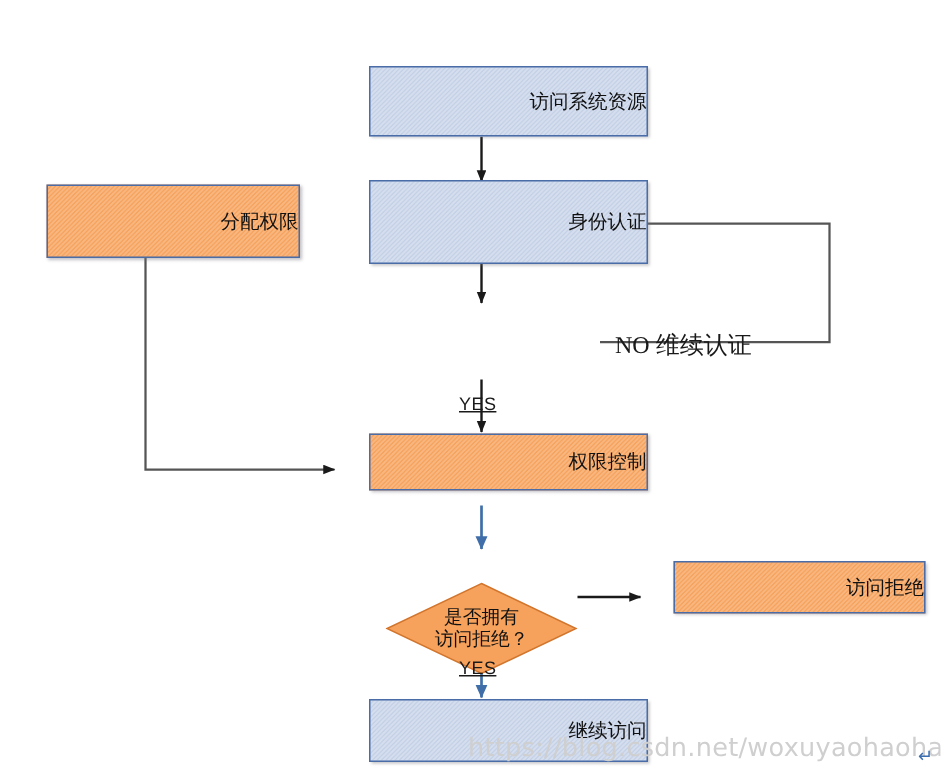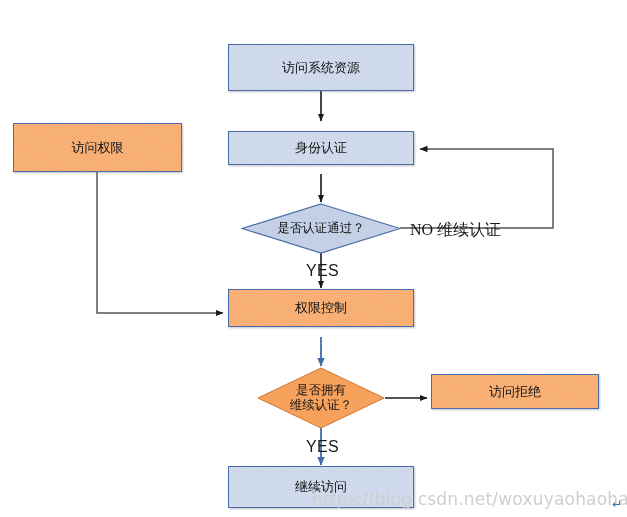--- a/index.html
+++ b/index.html
@@ -39,25 +39,26 @@
     top: 0;
     width: 627px;
     height: 517px;
     pointer-events: none;
   }
   .node {
     position: absolute;
     box-sizing: border-box;
     display: flex;
     align-items: center;
-    justify-content: center;
+    justify-content: flex-end;
     text-align: center;
     font-size: 13px;
     color: #111111;
     line-height: 1.18;
+    margin-left: 18px;
   }
   .node.rect {
     border: 1.3px solid #4a6da7;
     box-shadow: 1px 1px 2px rgba(120,120,130,0.45);
   }
   .node.rect.blue {
     background: #c3d0e6;
     background-image: linear-gradient(135deg, rgba(255,255,255,0.30) 25%, transparent 25%, transparent 50%, rgba(255,255,255,0.30) 50%, rgba(255,255,255,0.30) 75%, transparent 75%);
     background-size: 3px 3px;
   }
@@ -91,22 +92,23 @@
   }
   .edge-label {
     position: absolute;
     font-size: 16px;
     font-family: "Liberation Serif", "DejaVu Serif", serif;
     color: #1a1a1a;
     white-space: nowrap;
   }
   .edge-label.yes {
     font-family: "Liberation Sans", "DejaVu Sans", sans-serif;
-    font-size: 16px;
+    font-size: 12px;
     letter-spacing: 0.3px;
+    text-decoration: underline;
   }
   .watermark {
     position: absolute;
     font-size: 17px;
     color: #cfcfcf;
     white-space: nowrap;
     letter-spacing: 0.2px;
     font-family: "DejaVu Sans", sans-serif;
   }
   .trailing-mark {
@@ -146,51 +148,43 @@
     <line x1="385" y1="398" x2="427" y2="398" stroke="#1a1a1a" stroke-width="1.6" marker-end="url(#arrowBlack)"></line>
 
     <line x1="321" y1="428" x2="321" y2="465" stroke="#3f6ea8" stroke-width="1.8" marker-end="url(#arrowBlue)"></line>
   </svg>
 
   <div class="node rect blue" style="left:228px; top:44px; width:186px; height:47px;">
     <span>访问系统资源</span>
   </div>
 
   <div class="node rect orange" style="left:13px; top:123px; width:169px; height:49px;">
-    <span>访问权限</span>
-  </div>
-
-  <div class="node rect blue" style="left:228px; top:131px; width:186px; height:34px;">
+    <span>分配权限</span>
+  </div>
+
+  <div class="node rect blue" style="left:228px; top:120px; width:186px; height:56px;">
     <span>身份认证</span>
   </div>
 
-  <div class="diamond-wrap" style="left:241px; top:203px; width:160px; height:51px;">
-    <svg width="160" height="51">
-      <polygon points="80,1 159,25.5 80,50 1,25.5" fill="#c3d0e6" stroke="#4a6da7" stroke-width="1.2"></polygon>
-    </svg>
-    <div class="diamond-label">
-      <span>是否认证通过？</span>
-    </div>
-  </div>
 
   <div class="edge-label" style="left:410px; top:220px;">NO 维续认证</div>
 
   <div class="edge-label yes" style="left:306px; top:262px;">YES</div>
 
   <div class="node rect orange" style="left:228px; top:289px; width:186px; height:38px;">
     <span>权限控制</span>
   </div>
 
-  <div class="diamond-wrap" style="left:257px; top:367px; width:128px; height:62px;">
+  <div class="diamond-wrap" style="left:257px; top:388px; width:128px; height:62px;">
     <svg width="128" height="62">
       <polygon points="64,1 127,31 64,61 1,31" fill="#f6a25c" stroke="#d2762e" stroke-width="1"></polygon>
     </svg>
     <div class="diamond-label">
       <span>是否拥有</span>
-      <span>维续认证？</span>
+      <span>访问拒绝？</span>
     </div>
   </div>
 
   <div class="node rect orange" style="left:431px; top:374px; width:168px; height:35px;">
     <span>访问拒绝</span>
   </div>
 
   <div class="edge-label yes" style="left:306px; top:438px;">YES</div>
 
   <div class="node rect blue" style="left:228px; top:466px; width:186px; height:42px;">

